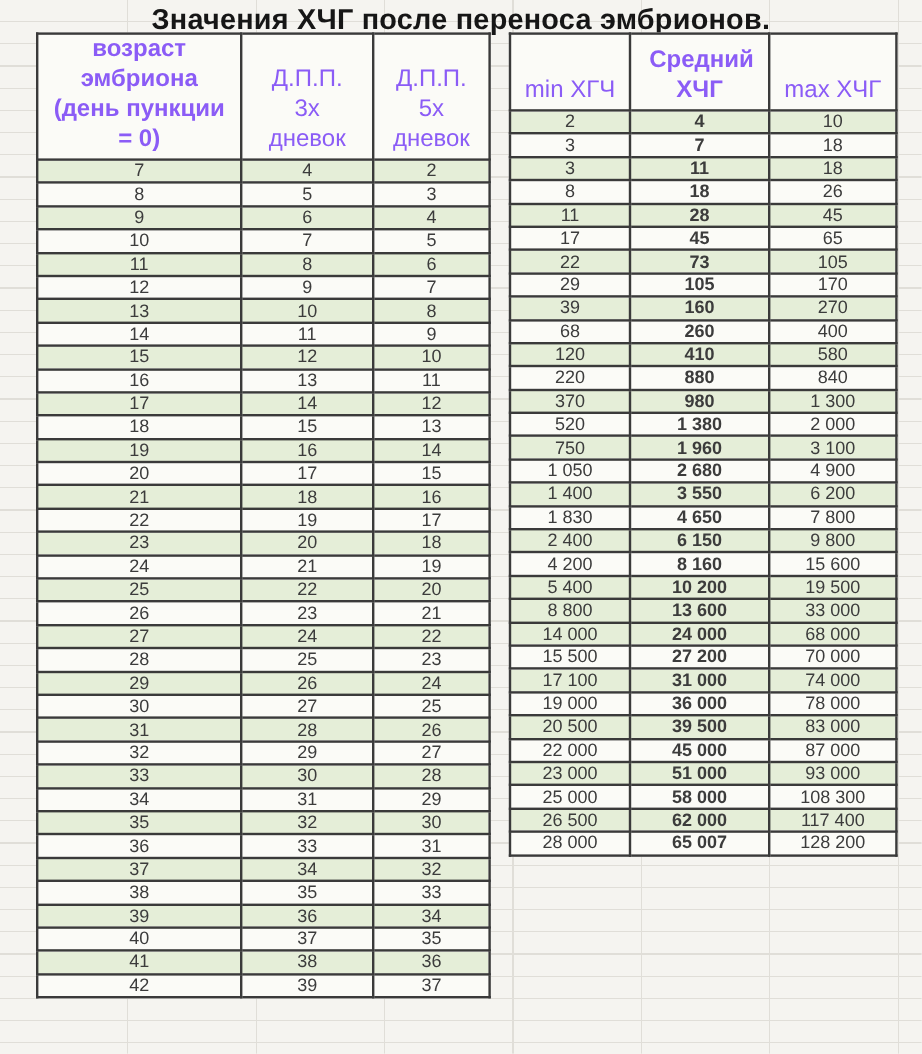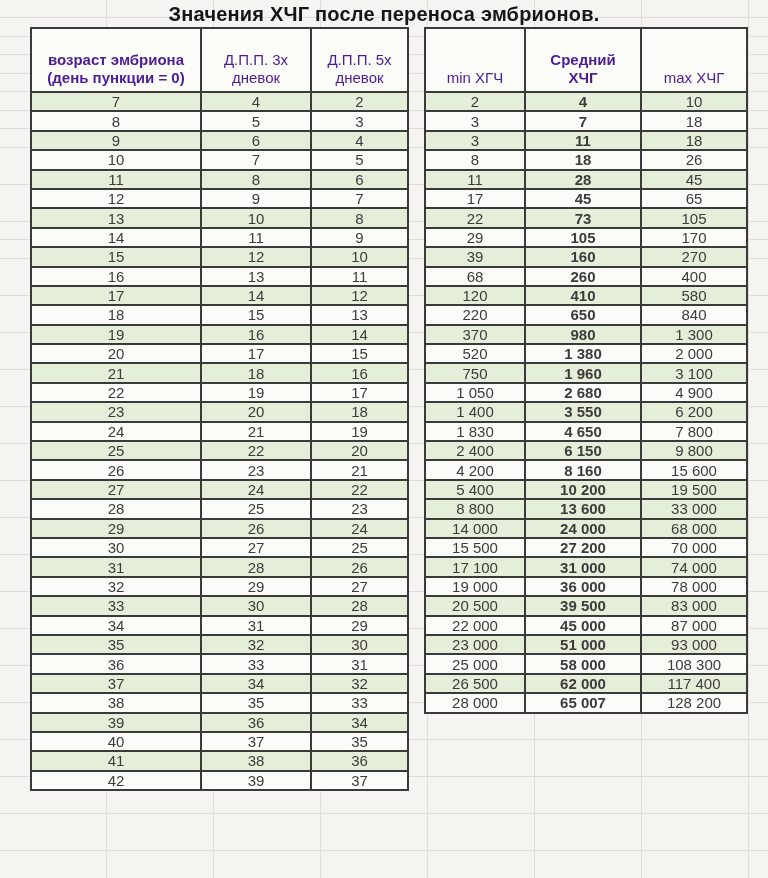--- a/index.html
+++ b/index.html
@@ -10,21 +10,21 @@
     background-image:
       repeating-linear-gradient(to right, transparent 0px, transparent 106px, var(--grid_line, #e0ded8) 106px, var(--grid_line, #e0ded8) 107px),
       repeating-linear-gradient(to bottom, transparent 0px, transparent 17.5px, var(--grid_line, #e4e2dc) 17.5px, var(--grid_line, #e4e2dc) 18.5px);
     position: relative;
     overflow: hidden;
   }
   .title {
     position: absolute;
     top: 3px; left: 0; width: 768px;
     text-align: center;
-    font-size: 20px;
+    font-size: 24px;
     font-weight: bold;
     color: #161616;
     letter-spacing: 0.2px;
   }
   .tables {
     position: absolute;
     left: 30px; top: 27px;
     display: flex;
     align-items: flex-start;
   }
@@ -37,23 +37,23 @@
   table.t th, table.t td {
     border: 2px solid var(--border, #3a3a3a);
     text-align: center;
     overflow: hidden;
     white-space: nowrap;
   }
   table.t th {
     height: 64px;
     vertical-align: bottom;
     padding-bottom: 3px;
-    font-size: 15px;
+    font-size: 20px;
     font-weight: normal;
-    color: #4c1d95;
+    color: #8b5cf6;
     white-space: normal;
     line-height: 1.25;
     background: var(--row_white, #fbfbf7);
   }
   th.h-age { font-weight: bold; }
   th .wrap { display: inline-block; }
   th .wrap-age { max-width: 152px; font-weight: bold; }
   th .wrap-dpp { max-width: 82px; }
   th .wrap-avg { max-width: 84px; font-weight: bold; }
   table.t td {
@@ -348,21 +348,21 @@
           <td class="bold">260</td>
           <td>400</td>
         </tr>
         <tr class="green">
           <td>120</td>
           <td class="bold">410</td>
           <td>580</td>
         </tr>
         <tr class="white">
           <td>220</td>
-          <td class="bold">650</td>
+          <td class="bold">880</td>
           <td>840</td>
         </tr>
         <tr class="green">
           <td>370</td>
           <td class="bold">980</td>
           <td>1 300</td>
         </tr>
         <tr class="white">
           <td>520</td>
           <td class="bold">1 380</td>

